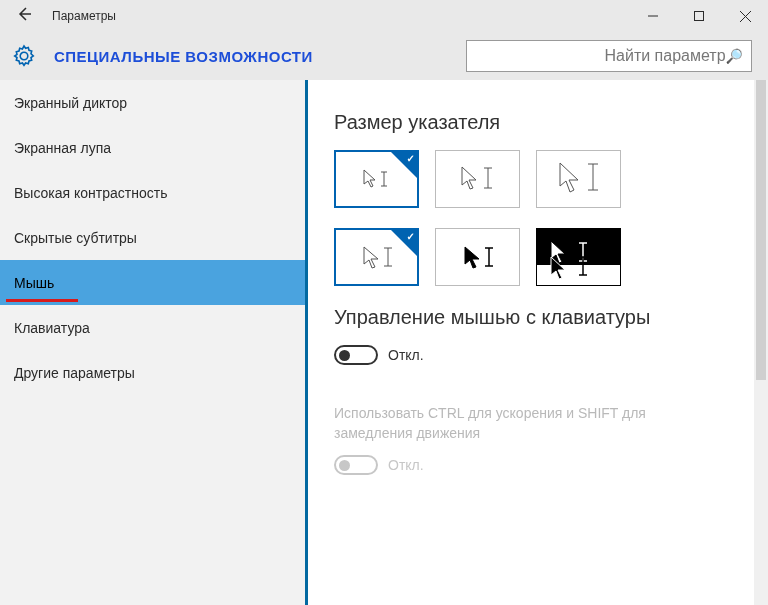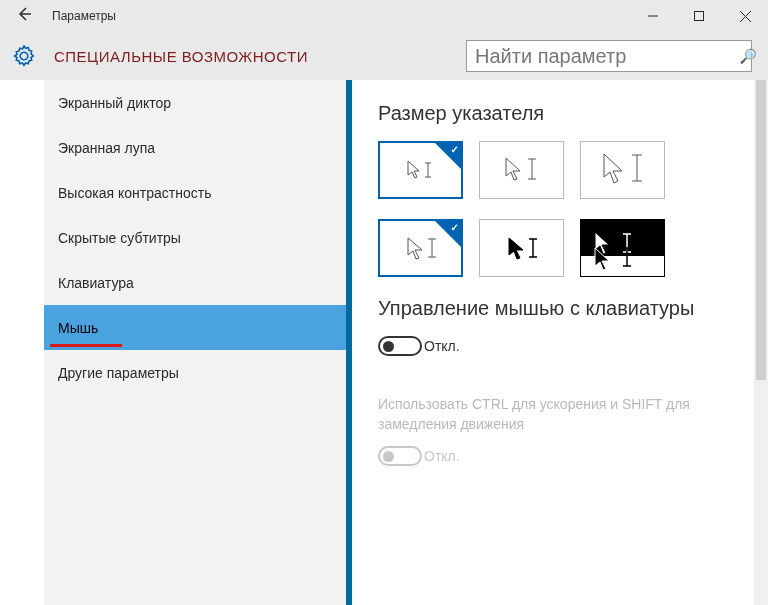--- a/index.html
+++ b/index.html
@@ -6,46 +6,46 @@
 body { width: 768px; height: 605px; background: #fff; overflow: hidden; position: relative; }
 
 .titlebar { height: 32px; display: flex; align-items: center; background: #e9e9e9; border-bottom: none; }
 .titlebar .back { width: 48px; text-align: center; font-size: 16px; color: #2b2b2b; cursor: pointer; }
 .titlebar .title { font-size: 12px; color: #2b2b2b; flex: 0 0 auto; padding-left: 4px; }
 .titlebar .spacer { flex: 1; }
 .titlebar .winbtn { width: 46px; height: 32px; display: flex; align-items: center; justify-content: center; font-size: 13px; color: #2b2b2b; cursor: pointer; }
 
 .header { height: 48px; display: flex; align-items: center; background: #e9e9e9; padding: 0 16px 0 12px; }
 .header .gear { width: 24px; height: 24px; margin-right: 18px; color: #0063B1; }
-.header .htitle { font-size: 15px; font-weight: 400; letter-spacing: 0.5px; color: #7f1d1d; }
+.header .htitle { font-size: 15px; font-weight: 700; letter-spacing: 0.5px; color: #1d4ed8; }
 .header .hspacer { flex: 1; }
 .header .search { width: 286px; height: 32px; display: flex; align-items: center; border: 1px solid #999; background: #fff; padding: 0 8px; }
-.header .search input { border: 0; outline: 0; flex: 1; font-size: 20px; color: #4d7c0f; background: transparent; }
+.header .search input { border: 0; outline: 0; flex: 1; font-size: 16px; color: #4d7c0f; background: transparent; text-align: right; }
 .header .search input::placeholder { color: #777; }
 .header .search .sicon { color: #777; font-size: 14px; transform: scaleX(-1); }
 
 .body { display: flex; position: absolute; top: 80px; bottom: 0; left: 0; right: 0; }
-.sidebar { width: 308px; background: #f2f2f2; border-right: 6px solid #0369a1; margin-left: 44px; }
+.sidebar { width: 308px; background: #f2f2f2; border-right: 3px solid #0369a1; }
 .sidebar .item { height: 45px; display: flex; align-items: center; padding: 0 14px; font-size: 14px; color: #2b2b2b; cursor: pointer; position: relative; }
 .sidebar .item.selected { background: #4aa3df; color: #000; }
 .sidebar .item.selected .underline { position: absolute; left: 6px; bottom: 3px; width: 72px; height: 3px; background: #d81b1b; }
 
-.content { flex: 1; padding: 10px 0 0 26px; overflow: hidden; }
+.content { flex: 1; padding: 19px 0 0 26px; overflow: hidden; }
 .section-h { font-size: 20px; color: #333; margin: 12px 0 16px 0; font-weight: 400; }
 .row { display: flex; gap: 16px; margin-bottom: 20px; }
 .box { width: 85px; height: 58px; border: 1px solid #bbb; background: #fff; position: relative; display: flex; align-items: center; justify-content: center; cursor: pointer; }
 .box.selected { border: 2px solid #0063B1; }
 .box .corner { position: absolute; top: 0; right: 0; width: 0; height: 0; border-top: 26px solid #0063B1; border-left: 26px solid transparent; }
 .box .check { position: absolute; top: 1px; right: 2px; color: #fff; font-size: 10px; font-weight: bold; }
 .box.colorinv { background: #000; border-color: #000; }
 .box.colorinv .invbar { position: absolute; left:0; bottom:0; right:0; height:20px; background:#fff; }
 
 .desc { font-size: 14px; color: #333; margin-bottom: 12px; line-height: 1.4; width: 380px; }
 .desc.disabled { color: #b9b9b9; margin-top: 39px; }
-.toggle-row { display: flex; align-items: center; gap: 2px; margin-bottom: 22px; }
+.toggle-row { display: flex; align-items: center; gap: 10px; margin-bottom: 22px; }
 .toggle { width: 44px; height: 20px; border-radius: 10px; border: 2px solid #333; position: relative; cursor: pointer; }
 .toggle .knob { width: 11px; height: 11px; border-radius: 50%; background: #333; position: absolute; top: 2.5px; left: 3px; }
 .toggle.disabled { border-color: #c7c7c7; cursor: default; }
 .toggle.disabled .knob { background: #c7c7c7; }
 .toggle-label { font-size: 14px; color: #333; }
 .toggle-label.disabled { color: #c7c7c7; }
 
 .scrollbar { position: absolute; top: 0; right: 0; bottom: 0; width: 14px; background: #f0f0f0; }
 .scrollbar .thumb { position: absolute; left: 2px; right: 2px; top: 0; height: 300px; background: #cfcfcf; }
 
@@ -99,27 +99,27 @@
       </div>
     <div class="item">
         <span>Экранная лупа</span>
       </div>
     <div class="item">
         <span>Высокая контрастность</span>
       </div>
     <div class="item">
         <span>Скрытые субтитры</span>
       </div>
-    <div class="item">
-        <span>Клавиатура</span>
-      </div>
     <div class="item selected">
       <span>Мышь</span>
       <div class="underline"></div>
     </div>
+    <div class="item">
+        <span>Клавиатура</span>
+      </div>
     <div class="item">
         <span>Другие параметры</span>
       </div>
   </div>
 
   <div class="content">
 
     <div class="section-h">Размер указателя</div>
     <div class="row">
       <div class="box selected">

